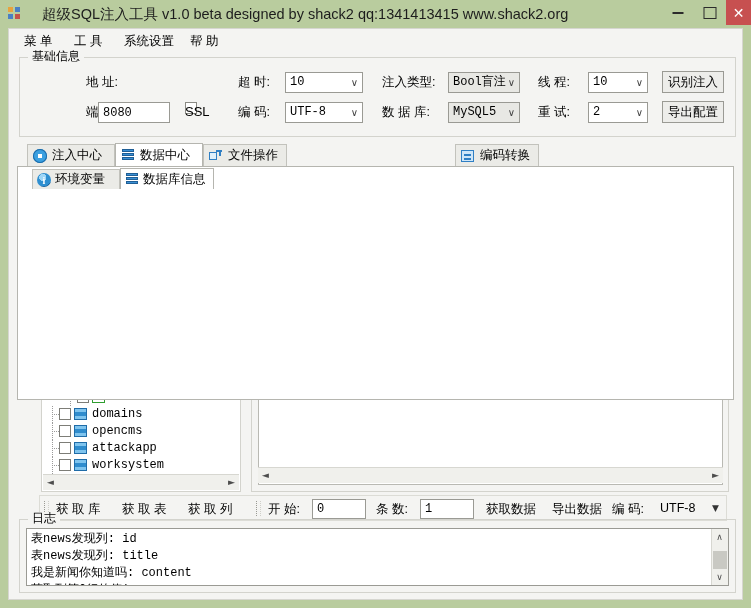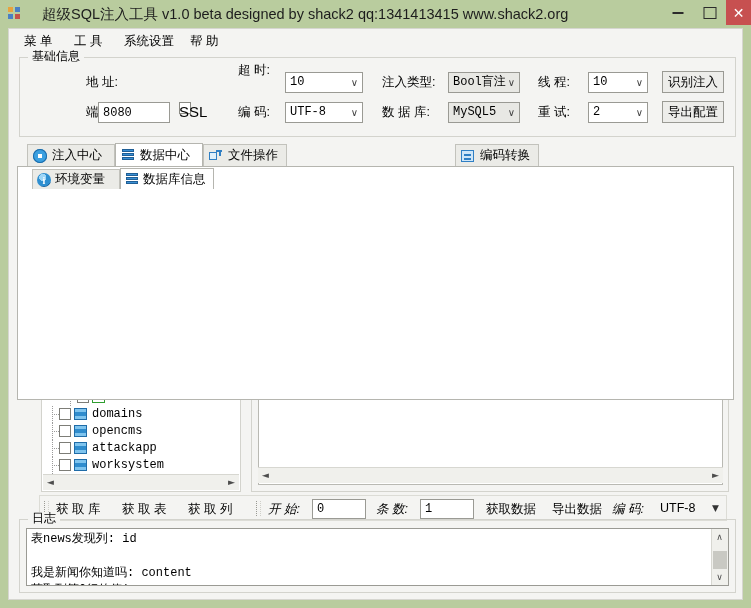--- a/index.html
+++ b/index.html
@@ -51,21 +51,21 @@
       font-family:"Liberation Mono","DejaVu Sans Mono",monospace;font-size:12px;line-height:19px;padding:0 4px;color:#000;}
   .cb{position:absolute;height:21px;box-sizing:border-box;border:1px solid #9a9a94;background:#fff;
       font-family:"Liberation Mono","DejaVu Sans Mono",monospace;font-size:12px;line-height:19px;padding:0 4px;color:#000;}
   .cb.filled{background:#e8e8e4;}
   .cb .arw{position:absolute;right:4px;top:0;height:19px;line-height:19px;font-size:10px;color:#444;font-family:"DejaVu Sans",sans-serif;}
   .btn{position:absolute;height:22px;box-sizing:border-box;border:1px solid #9a9a94;background:#ededea;
        font-size:12.5px;line-height:20px;text-align:center;color:#000;cursor:default;}
 
   .ckwrap{position:absolute;height:20px;line-height:20px;}
   .ckbox{position:absolute;left:0;top:4px;width:12px;height:12px;box-sizing:border-box;border:1px solid #8a8a84;background:#fff;}
-  .ckwrap span{position:absolute;left:3px;top:0;font-size:15px;}
+  .ckwrap span{position:absolute;left:9px;top:0;font-size:13px;}
 
   
   .tabstrip{position:absolute;left:8px;top:115px;width:717px;height:22px;}
   .tab{position:absolute;top:0;height:36px;box-sizing:border-box;border:1px solid #c2c2bc;border-bottom:none;
        background:#ebebe7;font-size:12.5px;line-height:20px;cursor:default;white-space:nowrap;}
   .tab.active{background:#fff;border-color:#b5b5af;height:23px;z-index:3;}
   .tab .tl{position:absolute;left:24px;top:0;}
   .tabico{position:absolute;left:5px;top:4px;width:14px;height:14px;}
 
   .tabbody{position:absolute;left:8px;top:137px;width:717px;height:234px;background:#fff;border:1px solid #b5b5af;box-sizing:border-box;z-index:1;}
@@ -134,21 +134,21 @@
       font-size:12px;padding-left:6px;box-sizing:border-box;border-right:1px solid #d5d5cf;}
   .grow{position:absolute;left:0;right:0;height:20px;}
   .gc{position:absolute;top:0;height:20px;line-height:20px;font-size:12px;padding-left:6px;box-sizing:border-box;
       white-space:nowrap;overflow:hidden;}
   .gc.mono{font-family:"Liberation Mono","DejaVu Sans Mono",monospace;}
 
   
   .toolbar{position:absolute;left:30px;top:466px;width:688px;height:26px;background:#f4f4f2;border:1px solid #dcdcd6;box-sizing:border-box;}
   .grip{position:absolute;top:5px;width:3px;height:15px;border-left:1px dotted #9a9a94;border-right:1px dotted #cfcfc9;}
   .tbtn{position:absolute;top:3px;height:20px;line-height:20px;font-size:12.5px;padding:0 4px;cursor:default;white-space:nowrap;}
-  .tlbl{position:absolute;top:3px;height:20px;line-height:20px;font-size:12.5px;white-space:nowrap;font-style:italic;}
+  .tlbl{position:absolute;top:3px;height:20px;line-height:20px;font-size:12.5px;white-space:nowrap;}
   .tinput{position:absolute;top:3px;height:20px;box-sizing:border-box;border:1px solid #9a9a94;background:#fff;
           font-family:"Liberation Mono","DejaVu Sans Mono",monospace;font-size:12px;line-height:18px;padding:0 4px;}
   .tcombo{position:absolute;top:3px;height:20px;box-sizing:border-box;background:#f4f4f2;font-size:12.5px;line-height:18px;padding:0 4px;}
   .tcombo .arw{position:absolute;right:5px;top:0;height:18px;line-height:18px;font-size:9px;color:#333;font-family:"DejaVu Sans",sans-serif;}
 
   
   #log-group{left:8px;top:380px;width:717px;height:96px;}
   #log-group{top:380px;}
   .logbox{position:absolute;left:6px;top:12px;width:703px;height:74px;background:#fff;border:1px solid #9a9a94;box-sizing:border-box;overflow:hidden;}
   .logline{position:absolute;left:4px;height:17px;line-height:17px;font-size:12px;white-space:nowrap;
@@ -201,21 +201,21 @@
       <div class="lbl" style="left:66px;top:14px;">地 址:</div>
 
       <div class="lbl" style="left:66px;top:44px;">端 口:</div>
       <input class="tb" style="left: 78px; top: 44px; width: 72px;" value="8080">
 
       <div class="ckwrap" style="left:156px;top:44px;">
         <span class="ckbox"></span>
         <span>SSL</span>
       </div>
 
-      <div class="lbl" style="left:218px;top:2px;">超 时:</div>
+      <div class="lbl" style="left:218px;top:14px;">超 时:</div>
       <div class="cb" style="left:265px;top:14px;width:78px;">
         <span>10</span>
         <span class="arw">∨</span>
       </div>
 
       <div class="lbl" style="left:218px;top:44px;">编 码:</div>
       <div class="cb" style="left:265px;top:44px;width:78px;">
         <span>UTF-8</span>
         <span class="arw">∨</span>
       </div>
@@ -459,19 +459,20 @@
 
     <fieldset class="group" id="log-group" style="top:490px;height:74px;">
       <legend>日志</legend>
       <div class="logbox" style="top:8px;height:58px;" id="log-root">
         <div class="vscroll">
           <div class="ar up">∧</div>
           <div class="thumb" style="top:22px;height:18px;"></div>
           <div class="ar dn">∨</div>
         </div>
       <div class="logline" style="top: 2px;">表news发现列: id</div>
+          <div class="logline" style="top: 19px;">表news发现列: title</div>
           <div class="logline" style="top: 36px;">我是新闻你知道吗: content</div>
           <div class="logline" style="top: 53px;">获取到第0行的值!</div>
         </div>
     </fieldset>
 
   </div>
 </div>
 
 </body></html>

